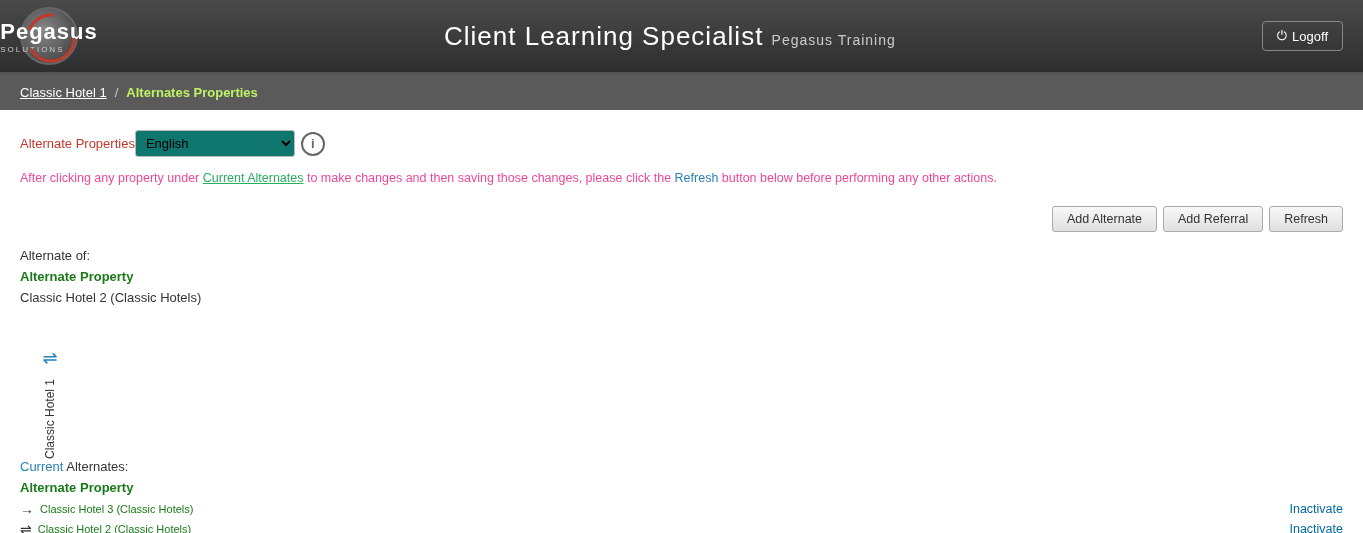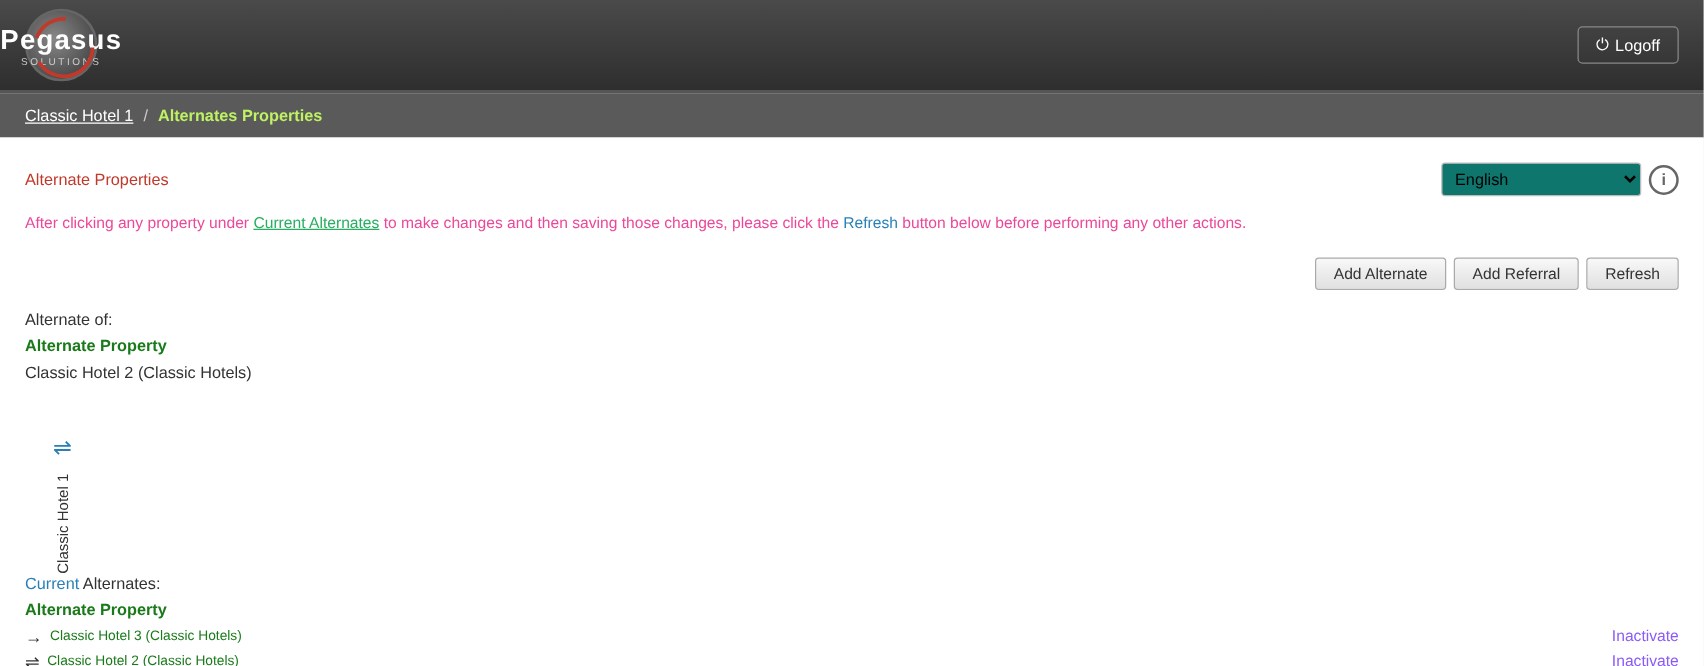--- a/index.html
+++ b/index.html
@@ -26,21 +26,20 @@
       background: radial-gradient(circle at 40% 40%, #888, #333);
       display: flex;
       align-items: center;
       justify-content: center;
       position: relative;
       border: 2px solid #666;
     }
     .logo-text-group {
       display: flex;
       flex-direction: column;
-      align-items: center;
     }
     .logo-pegasus {
       font-size: 22px;
       font-weight: bold;
       color: #fff;
       letter-spacing: 1px;
     }
     .logo-solutions {
       font-size: 8px;
       color: #ccc;
@@ -110,21 +109,20 @@
     .main-content {
       padding: 20px 20px 20px 20px;
       background: #fff;
       min-height: 400px;
     }
 
     
     .section-header {
       display: flex;
       align-items: center;
-      justify-content: space-between;
       margin-bottom: 12px;
     }
     .section-title {
       color: #c0392b;
       font-size: 13px;
       font-weight: normal;
     }
     .language-select-group {
       display: flex;
       align-items: center;
@@ -225,21 +223,21 @@
       color: #1a7a1a;
       font-size: 11px;
       cursor: pointer;
     }
     .property-arrow {
       color: #333;
       margin-right: 6px;
       font-size: 14px;
     }
     .property-inactivate {
-      color: #8b5cf6;
+      color: #0369a1;
       cursor: pointer;
       font-size: 12.5px;
       margin-left: auto;
     }
 
     
     .vertical-text-container {
       writing-mode: vertical-rl;
       text-orientation: mixed;
       transform: rotate(180deg);
@@ -263,20 +261,26 @@
         <circle cx="26" cy="26" r="23" fill="none" stroke="#c0392b" stroke-width="3" stroke-dasharray="60 100" stroke-dashoffset="0"></circle>
         <circle cx="26" cy="26" r="23" fill="none" stroke="#c0392b" stroke-width="3" stroke-dasharray="30 100" stroke-dashoffset="-80"></circle>
       </svg>
       <div class="logo-text-group">
         <span class="logo-pegasus">Pegasus</span>
         <span class="logo-solutions">SOLUTIONS</span>
       </div>
     </div>
   </div>
 
+  <div class="header-title">
+    <h1>
+      <span>Client Learning Specialist</span>
+      <span class="header-subtitle">Pegasus Training</span>
+    </h1>
+  </div>
 
   <button class="logoff-btn">
     <span>⏻</span>
     <span>Logoff</span>
   </button>
 </div>
 
 <div class="breadcrumb-bar">
   <span class="breadcrumb-link">Classic Hotel 1</span>
   <span class="breadcrumb-separator">/</span>

